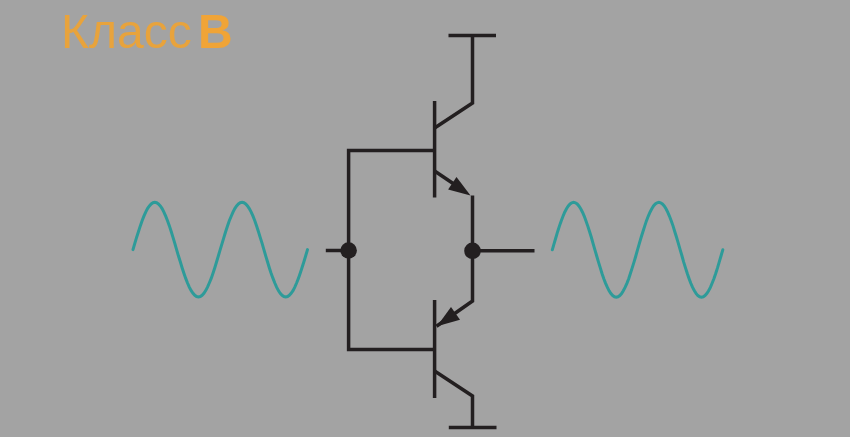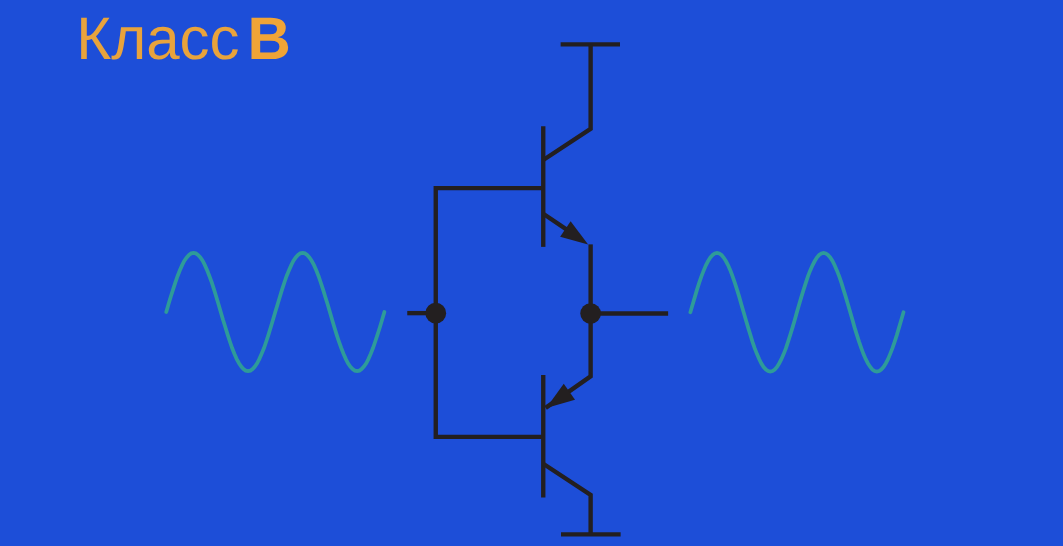--- a/index.html
+++ b/index.html
@@ -1,16 +1,16 @@
 <!DOCTYPE html>
 <html><head>
 <meta charset="utf-8">
 <style>
   html,body { margin:0; padding:0; background:#ffffff; }
-  .wrap { width:850px; height:437px; position:relative; overflow:hidden; background:#1d4ed8; }
+  .wrap { width:850px; height:437px; position:relative; overflow:hidden; background:#a3a3a3; }
 </style>
 </head>
 <body>
 <div class="wrap">
 <svg width="850" height="437" viewBox="0 0 850 437" xmlns="http://www.w3.org/2000/svg">
 
   <text x="61" y="47.5" font-family="Liberation Sans, sans-serif" font-size="48" fill="#E8A33C">Класс</text>
   <text x="198" y="47.5" font-family="Liberation Sans, sans-serif" font-size="48" font-weight="bold" fill="#F0A437">B</text>
 
   <g stroke="#2E9B99" stroke-width="3" fill="none" stroke-linecap="round">

